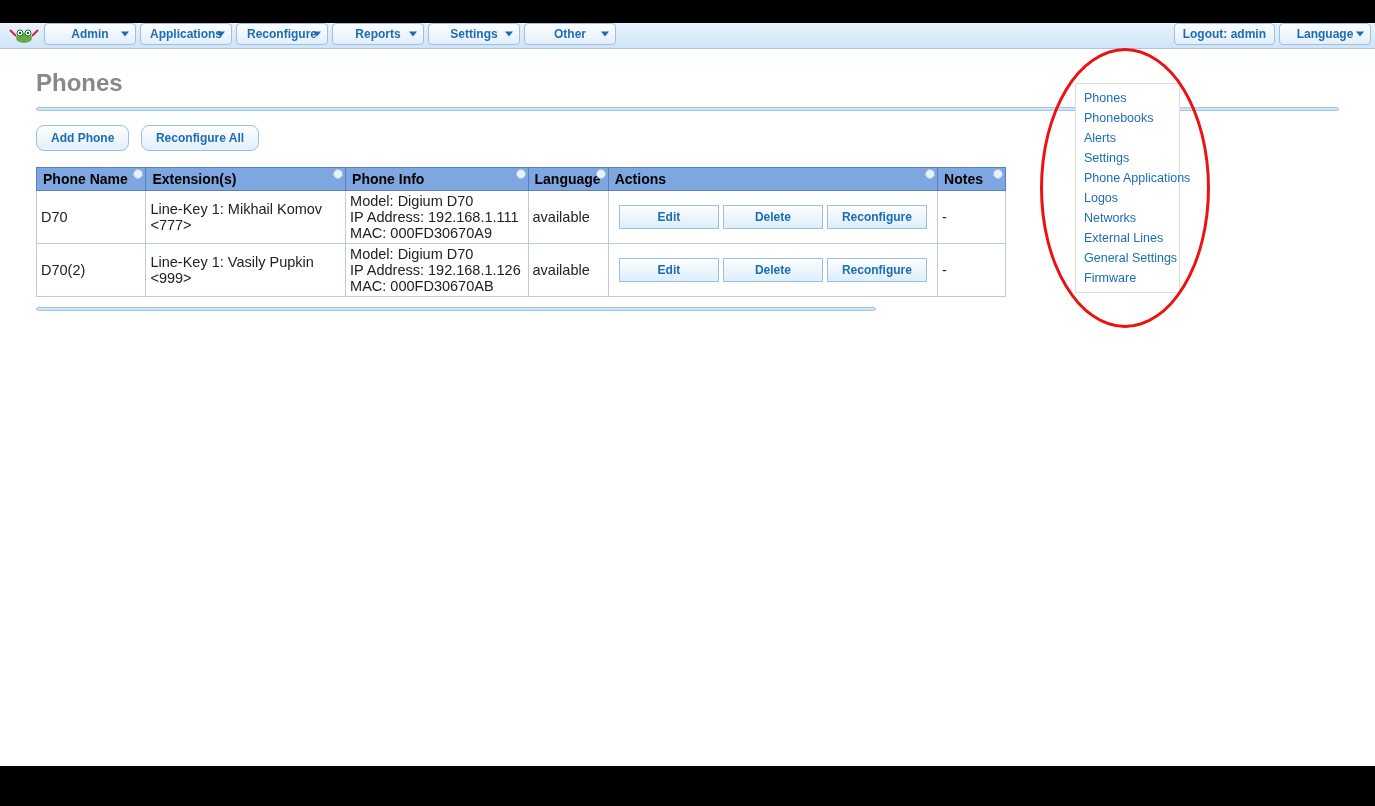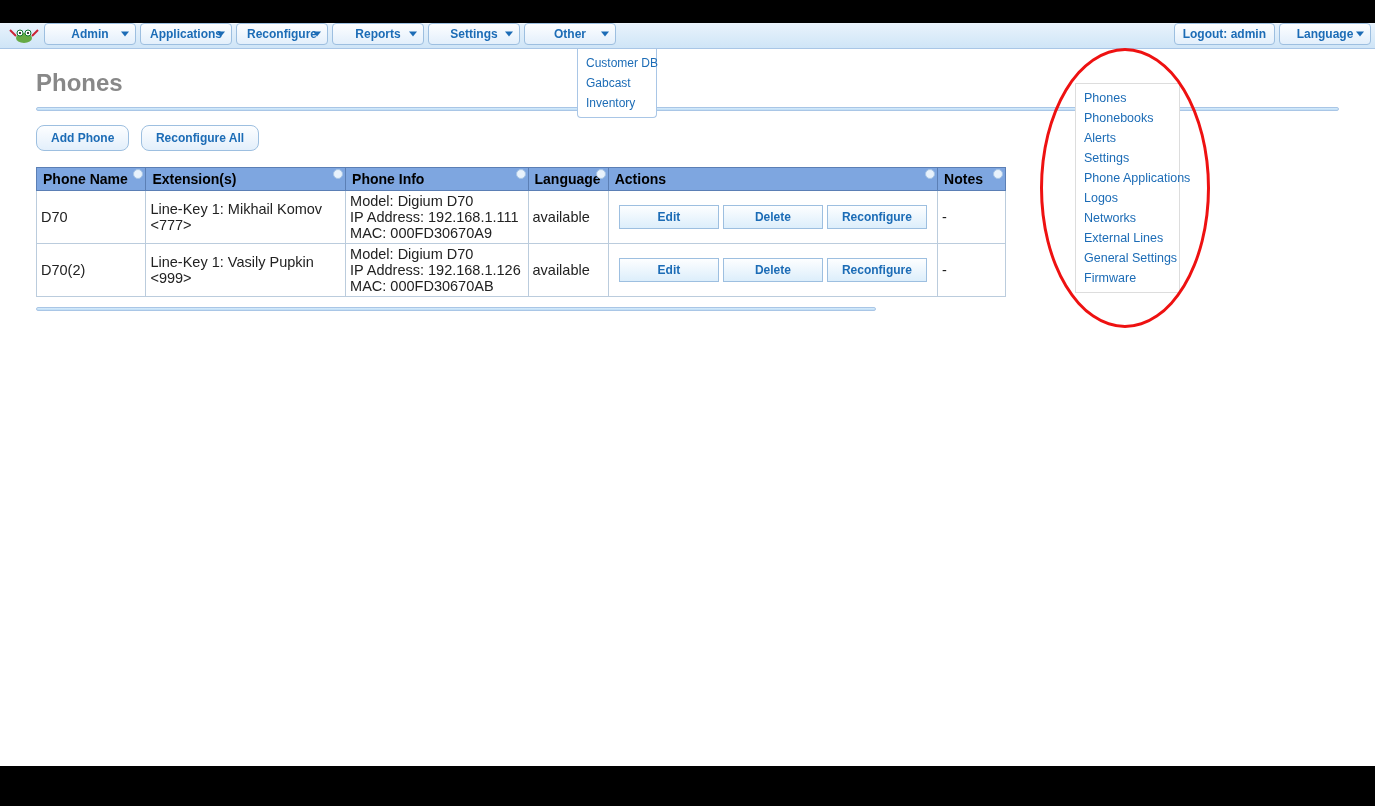--- a/index.html
+++ b/index.html
@@ -253,25 +253,20 @@
         <button class="menu-btn" style="min-width:80px">
             <span>Logout: admin</span>
           </button>
         <button class="menu-btn">
             <span>Language</span>
             <span class="caret"></span>
           </button>
       </div>
     </div>
 
-    <div class="dropdown">
-      <div class="dropdown-item">Customer DB</div>
-      <div class="dropdown-item">Gabcast</div>
-      <div class="dropdown-item">Inventory</div>
-    </div>
 
     <div class="content">
       <h1 class="page-title">Phones</h1>
       <div class="hr-bar"></div>
 
       <div class="toolbar">
         <button class="action-btn">Add Phone</button>
         <button class="action-btn">Reconfigure All</button>
       </div>
 

